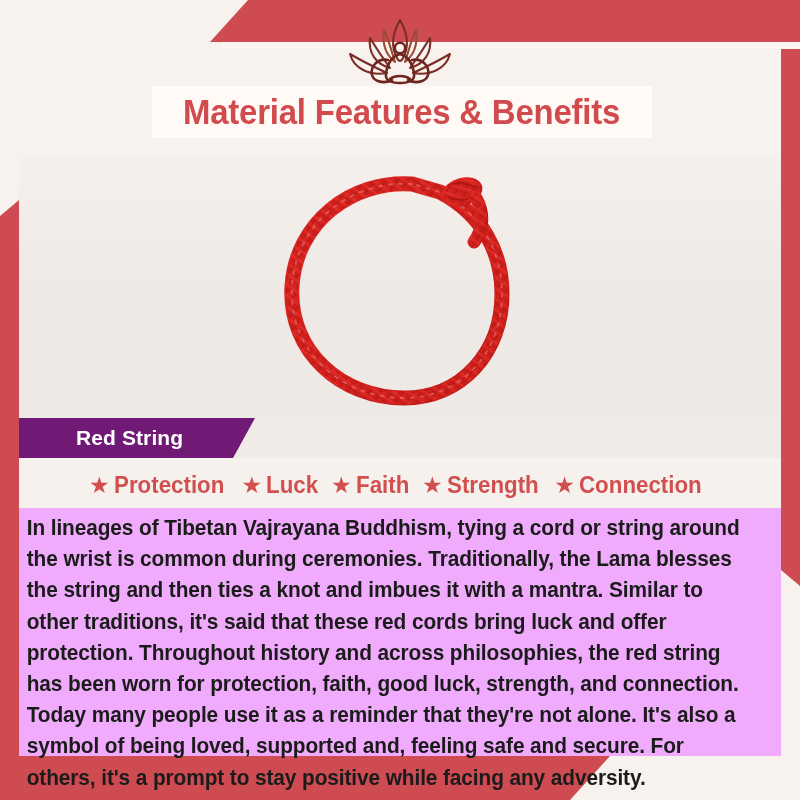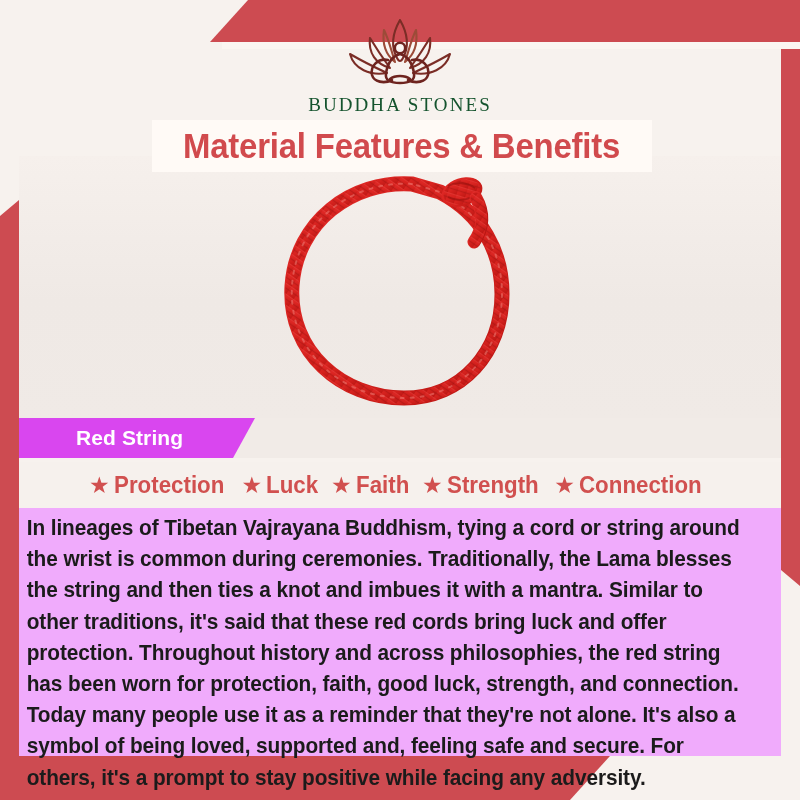--- a/index.html
+++ b/index.html
@@ -94,21 +94,21 @@
     font-family: "Liberation Serif", serif;
     font-size: 19px;
     letter-spacing: 2.1px;
     color: #14532d;
     font-weight: 400;
   }
 
   
   .title-banner {
     position: absolute;
-    top: 120px;
+    top: 86px;
     left: 152px;
     width: 500px;
     height: 52px;
     background: #fffaf6;
     display: flex;
     align-items: center;
     justify-content: center;
     z-index: 6;
   }
   .title-text {
@@ -137,21 +137,21 @@
     left: 243px;
   }
 
   
   .label-banner {
     position: absolute;
     top: 418px;
     left: 19px;
     width: 236px;
     height: 40px;
-    background: #d946ef;
+    background: #701a75;
     clip-path: polygon(0 0, 100% 0, calc(100% - 22px) 100%, 0 100%);
     display: flex;
     align-items: center;
     z-index: 6;
   }
   .label-text {
     margin-left: 57px;
     color: #ffffff;
     font-family: "Liberation Sans Narrow", "Liberation Sans", sans-serif;
     font-weight: bold;

